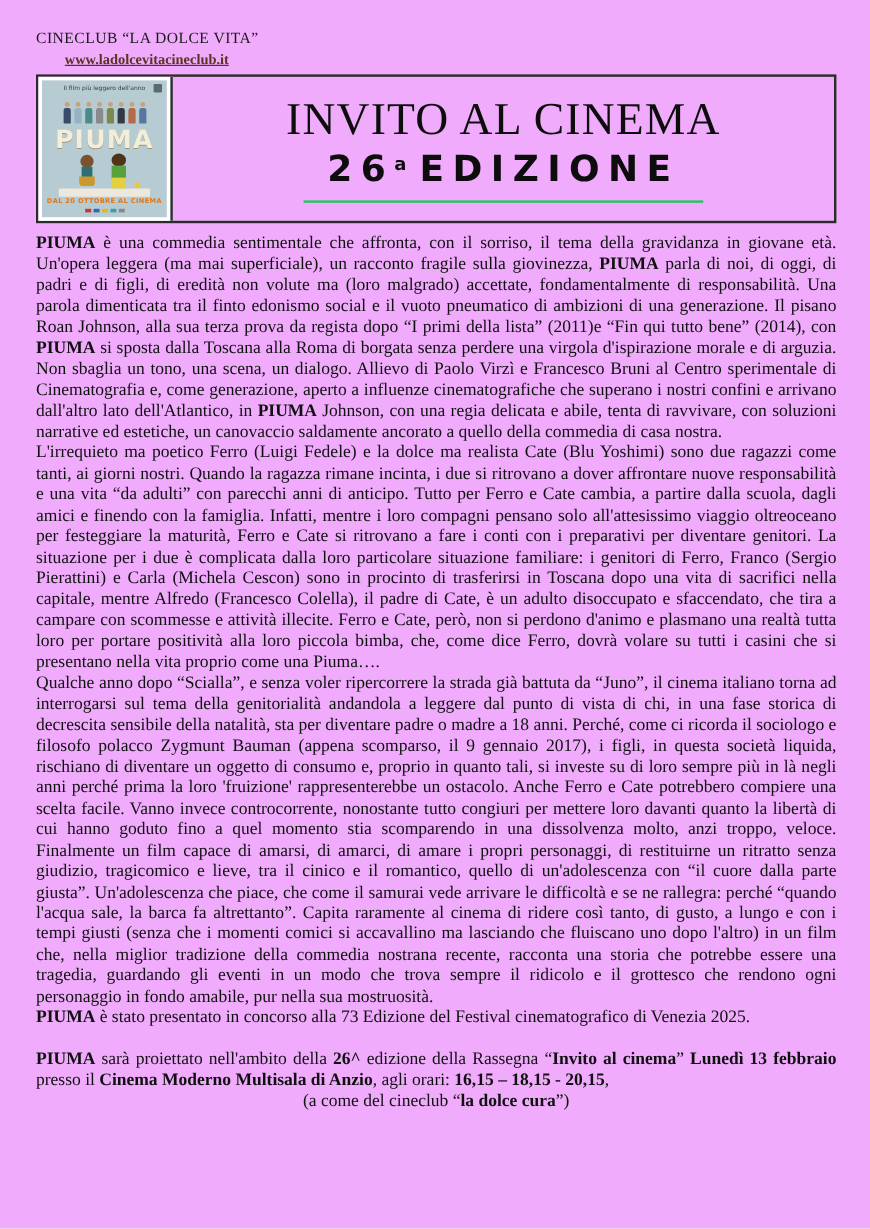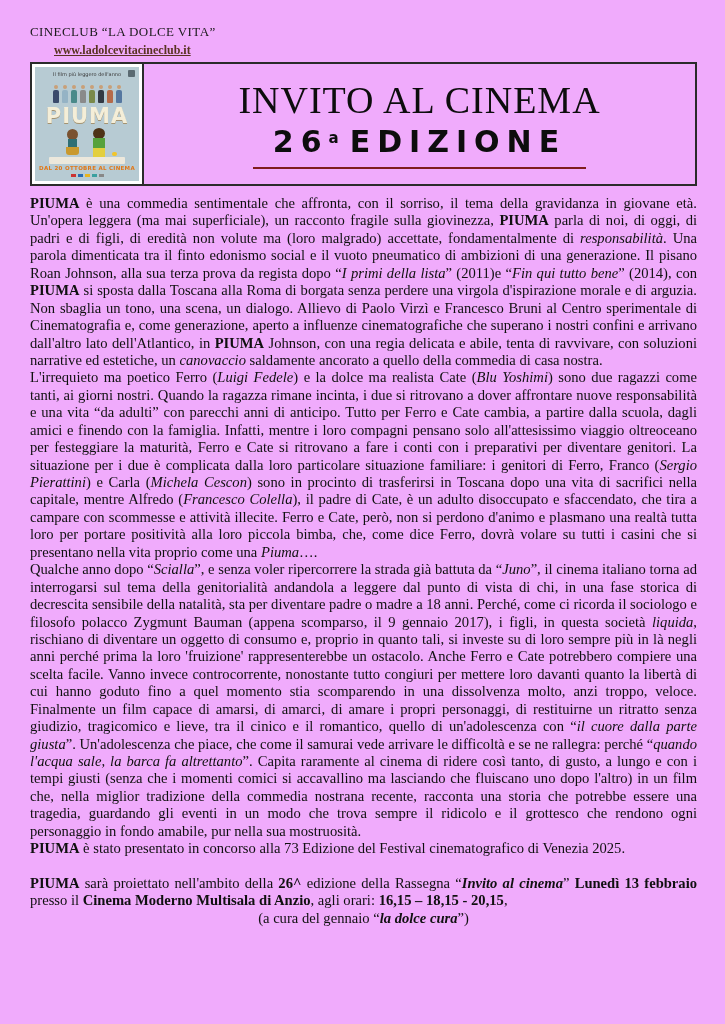--- a/index.html
+++ b/index.html
@@ -37,30 +37,30 @@
   .p-boy-shirt{bottom:16px;left:58px;width:12px;height:11px;background:#57a23c;}
   .p-boy-pants{bottom:8px;left:58px;width:12px;height:9px;background:#e3cf3f;}
   .p-duck{bottom:9px;left:77px;width:5px;height:4px;background:#f2c52a;border-radius:2px;}
   .p-release{color:#e07818;font-weight:bold;font-size:5.5px;letter-spacing:.3px;margin-bottom:3px;white-space:nowrap;}
   .p-logos{display:flex;gap:2px;margin-bottom:4px;}
   .p-logos span{width:5px;height:3px;display:block;}
   .pl1{background:#c33}.pl2{background:#2a6db5}.pl3{background:#e8b51f}.pl4{background:#3aa0a0}.pl5{background:#888}
   .banner-right{flex:1;display:flex;flex-direction:column;align-items:center;justify-content:center;padding-top:2px;}
   .banner-title{font-size:38px;letter-spacing:1px;color:#0d0d0d;line-height:1.05;}
   .banner-edition{font-family:"DejaVu Sans",sans-serif;font-weight:bold;font-size:30px;letter-spacing:7px;
-    color:#0d0d0d;border-bottom:2px solid #7f1d1d;padding:1px 20px 8px;margin-top:3px;white-space:nowrap;}
+    color:#0d0d0d;border-bottom:2px solid #22c55e;padding:1px 20px 8px;margin-top:3px;white-space:nowrap;}
   .banner-edition sup{font-size:15px;letter-spacing:1px;vertical-align:9px;}
   .banner-edition .ed-word{margin-left:10px;}
   
   .doc-body{margin-top:9px;font-size:14.6px;line-height:1.195;text-align:justify;color:#101010;}
   .doc-body p{margin:0;}
   .doc-body .announce{margin-top:17px;}
   .doc-body .center{text-align:center;}
   .b{font-weight:bold;}
-  .i{font-style:italic;}
+  .i{}
 </style>
 </head>
 <body>
 
 <div class="page">
 
   <div class="letterhead">
     <div class="club-name">CINECLUB “LA DOLCE VITA”</div>
     <a class="website">www.ladolcevitacineclub.it</a>
   </div>
@@ -108,16 +108,16 @@
       </div>
     </div>
   </div>
 
   <div class="doc-body">
     <p><span class="b">PIUMA</span><span> è una commedia sentimentale che affronta, con il sorriso, il tema della gravidanza in giovane età. Un'opera leggera (ma mai superficiale), un racconto fragile sulla giovinezza, </span><span class="b">PIUMA</span><span> parla di noi, di oggi, di padri e di figli, di eredità non volute ma (loro malgrado) accettate, fondamentalmente di </span><span class="i">responsabilità</span><span>. Una parola dimenticata tra il finto edonismo social e il vuoto pneumatico di ambizioni di una generazione. Il pisano Roan Johnson, alla sua terza prova da regista dopo “</span><span class="i">I primi della lista</span><span>” (2011)e “</span><span class="i">Fin qui tutto bene</span><span>” (2014), con </span><span class="b">PIUMA</span><span> si sposta dalla Toscana alla Roma di borgata senza perdere una virgola d'ispirazione morale e di arguzia. Non sbaglia un tono, una scena, un dialogo. Allievo di Paolo Virzì e Francesco Bruni al Centro sperimentale di Cinematografia e, come generazione, aperto a influenze cinematografiche che superano i nostri confini e arrivano dall'altro lato dell'Atlantico, in </span><span class="b">PIUMA</span><span> Johnson, con una regia delicata e abile, tenta di ravvivare, con soluzioni narrative ed estetiche, un </span><span class="i">canovaccio</span><span> saldamente ancorato a quello della commedia di casa nostra.</span></p>
     <p><span>L'irrequieto ma poetico Ferro (</span><span class="i">Luigi Fedele</span><span>) e la dolce ma realista Cate (</span><span class="i">Blu Yoshimi</span><span>) sono due ragazzi come tanti, ai giorni nostri. Quando la ragazza rimane incinta, i due si ritrovano a dover affrontare nuove responsabilità e una vita “da adulti” con parecchi anni di anticipo. Tutto per Ferro e Cate cambia, a partire dalla scuola, dagli amici e finendo con la famiglia. Infatti, mentre i loro compagni pensano solo all'attesissimo viaggio oltreoceano per festeggiare la maturità, Ferro e Cate si ritrovano a fare i conti con i preparativi per diventare genitori. La situazione per i due è complicata dalla loro particolare situazione familiare: i genitori di Ferro, Franco (</span><span class="i">Sergio Pierattini</span><span>) e Carla (</span><span class="i">Michela Cescon</span><span>) sono in procinto di trasferirsi in Toscana dopo una vita di sacrifici nella capitale, mentre Alfredo (</span><span class="i">Francesco Colella</span><span>), il padre di Cate, è un adulto disoccupato e sfaccendato, che tira a campare con scommesse e attività illecite. Ferro e Cate, però, non si perdono d'animo e plasmano una realtà tutta loro per portare positività alla loro piccola bimba, che, come dice Ferro, dovrà volare su tutti i casini che si presentano nella vita proprio come una </span><span class="i">Piuma</span><span>….</span></p>
     <p><span>Qualche anno dopo “</span><span class="i">Scialla</span><span>”, e senza voler ripercorrere la strada già battuta da “</span><span class="i">Juno</span><span>”, il cinema italiano torna ad interrogarsi sul tema della genitorialità andandola a leggere dal punto di vista di chi, in una fase storica di decrescita sensibile della natalità, sta per diventare padre o madre a 18 anni. Perché, come ci ricorda il sociologo e filosofo polacco Zygmunt Bauman (appena scomparso, il 9 gennaio 2017), i figli, in questa società </span><span class="i">liquida</span><span>, rischiano di diventare un oggetto di consumo e, proprio in quanto tali, si investe su di loro sempre più in là negli anni perché prima la loro 'fruizione' rappresenterebbe un ostacolo. Anche Ferro e Cate potrebbero compiere una scelta facile. Vanno invece controcorrente, nonostante tutto congiuri per mettere loro davanti quanto la libertà di cui hanno goduto fino a quel momento stia scomparendo in una dissolvenza molto, anzi troppo, veloce. Finalmente un film capace di amarsi, di amarci, di amare i propri personaggi, di restituirne un ritratto senza giudizio, tragicomico e lieve, tra il cinico e il romantico, quello di un'adolescenza con “</span><span class="i">il cuore dalla parte giusta</span><span>”. Un'adolescenza che piace, che come il samurai vede arrivare le difficoltà e se ne rallegra: perché “</span><span class="i">quando l'acqua sale, la barca fa altrettanto</span><span>”. Capita raramente al cinema di ridere così tanto, di gusto, a lungo e con i tempi giusti (senza che i momenti comici si accavallino ma lasciando che fluiscano uno dopo l'altro) in un film che, nella miglior tradizione della commedia nostrana recente, racconta una storia che potrebbe essere una tragedia, guardando gli eventi in un modo che trova sempre il ridicolo e il grottesco che rendono ogni personaggio in fondo amabile, pur nella sua mostruosità.</span></p>
     <p><span class="b">PIUMA</span><span> è stato presentato in concorso alla 73 Edizione del Festival cinematografico di Venezia 2025.</span></p>
     <p class="announce"><span class="b">PIUMA</span><span> sarà proiettato nell'ambito della </span><span class="b">26^</span><span> edizione della Rassegna “</span><span class="b i">Invito al cinema</span><span>” </span><span class="b">Lunedì 13 febbraio</span><span> presso il </span><span class="b">Cinema Moderno Multisala di Anzio</span><span>, agli orari: </span><span class="b">16,15 – 18,15 - 20,15</span><span>,</span></p>
-    <p class="center"><span>(a cura del gennaio “</span><span class="b i">la dolce cura</span><span>”)</span></p>
+    <p class="center"><span>(a come del cineclub “</span><span class="b i">la dolce cura</span><span>”)</span></p>
   </div>
 
 </div>
 
 </body></html>

